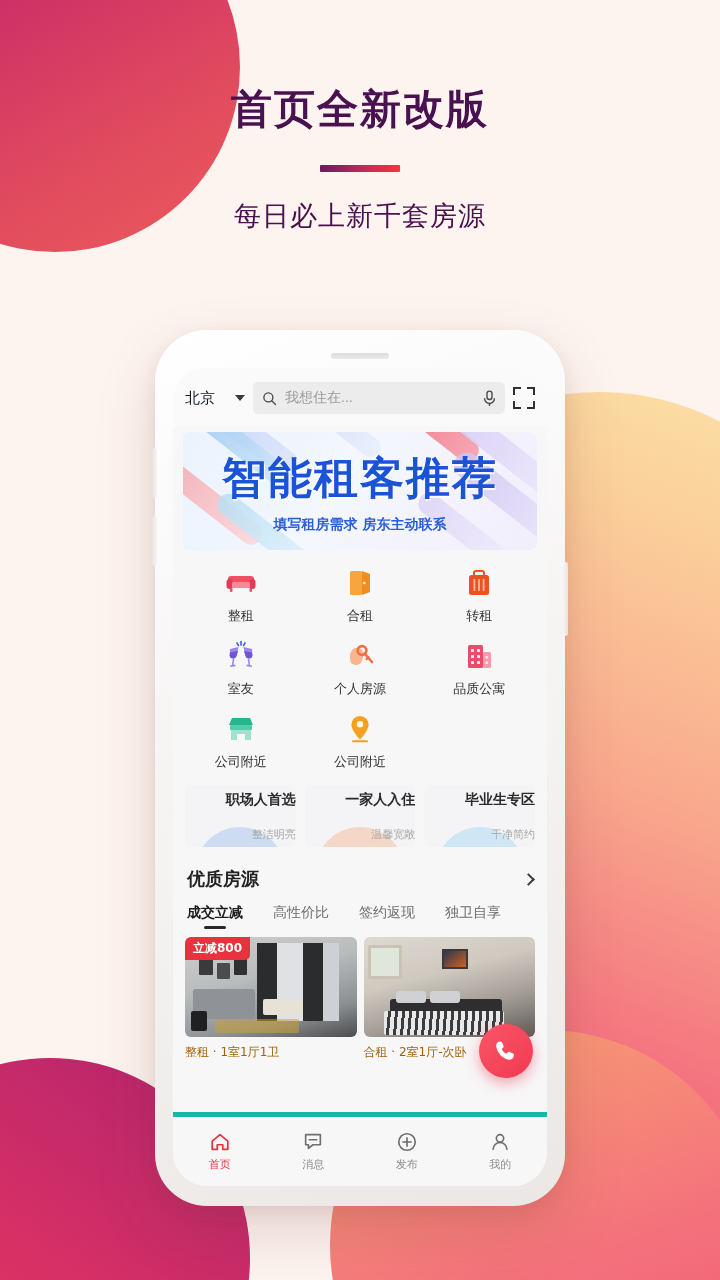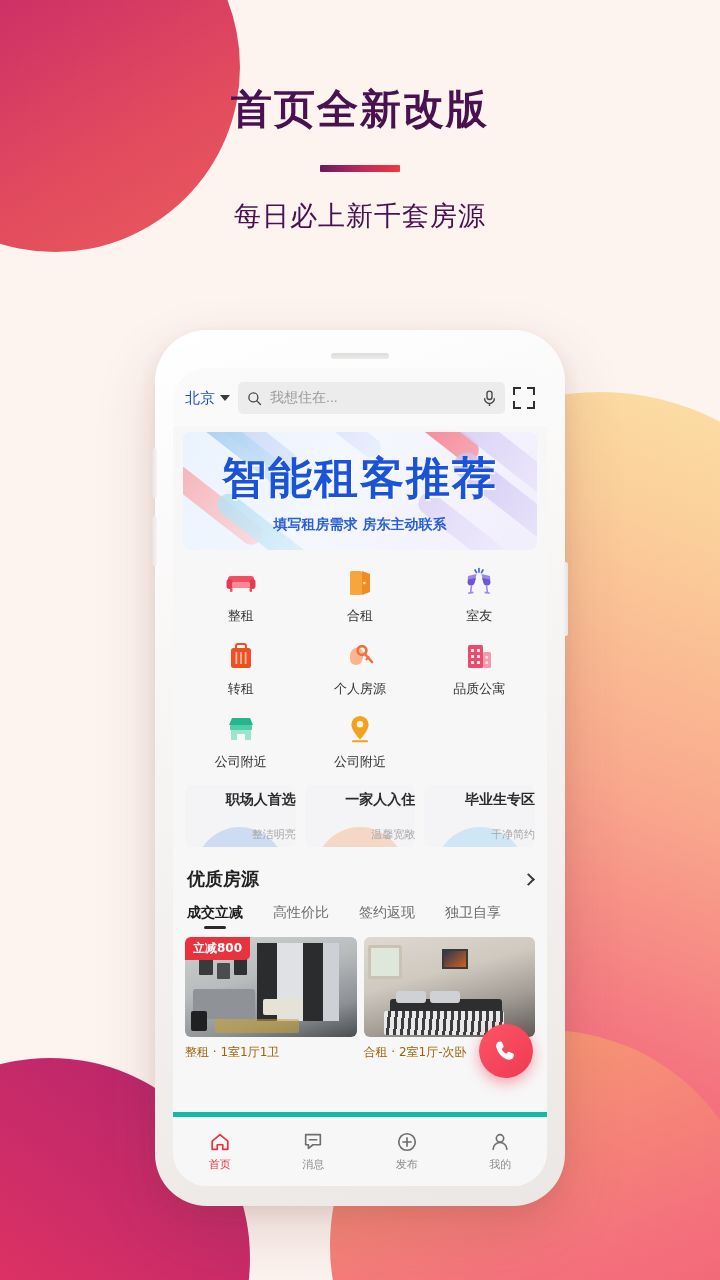--- a/index.html
+++ b/index.html
@@ -80,21 +80,21 @@
     width:100%; height:100%;
     border-radius:34px;
     background:#f7f7f8;
     overflow:hidden;
     position:relative;
     display:flex; flex-direction:column;
   }
 
   
   .searchbar { display:flex; align-items:center; gap:8px; padding:14px 12px 12px; background:#fafafa; }
-  .city { display:flex; align-items:center; gap:5px; font-size:15px; color:#1d4ed8; white-space:nowrap; }
+  .city { display:flex; align-items:center; gap:20px; font-size:15px; color:#0f172a; white-space:nowrap; }
   .caret { width:0;height:0;border-left:5px solid transparent;border-right:5px solid transparent;border-top:6px solid #3a3a3a; }
   .searchfield {
     flex:1; height:32px; border-radius:5px; background:#ececec;
     display:flex; align-items:center; padding:0 9px; gap:8px;
   }
   .ph { font-size:14px; color:#9b9b9b; flex:1; }
   .scanbox { width:22px; height:22px; position:relative; flex:none; }
   .scanbox span { position:absolute; width:8px; height:8px; border:2px solid #2f2f2f; }
   .scanbox .c1 { left:0;  top:0;  border-right:none; border-bottom:none; }
   .scanbox .c2 { right:0; top:0;  border-left:none;  border-bottom:none; }
@@ -265,47 +265,47 @@
             <path d="M19 5 L27 8 L27 26 L19 29 Z" fill="#ef8d22"></path>
             <circle cx="21.3" cy="17" r="1.3" fill="#fff2dd"></circle>
           </svg>
         </div>
         <div class="cat-label">合租</div>
       </div>
 
       <div class="cat">
         <div class="cat-ico">
           <svg width="34" height="34" viewBox="0 0 34 34">
+            <path d="M12 9 v-2 a2 2 0 0 1 2-2 h6 a2 2 0 0 1 2 2 v2" fill="none" stroke="#ee5024" stroke-width="2"></path>
+            <rect x="7" y="9" width="20" height="20" rx="2.5" fill="#ee5024"></rect>
+            <rect x="11.5" y="13" width="1.8" height="12" fill="#fbb79c"></rect>
+            <rect x="16.1" y="13" width="1.8" height="12" fill="#fbb79c"></rect>
+            <rect x="20.7" y="13" width="1.8" height="12" fill="#fbb79c"></rect>
+          </svg>
+        </div>
+        <div class="cat-label">转租</div>
+      </div>
+
+      <div class="cat">
+        <div class="cat-ico">
+          <svg width="34" height="34" viewBox="0 0 34 34">
             <path d="M6 10 L14.5 8 L12.5 17 a3.6 3.6 0 0 1 -6.9 0 Z" fill="#9b86ec"></path>
             <path d="M6.1 13.6 L14 12 L12.5 17 a3.6 3.6 0 0 1 -6.9 0 Z" fill="#6e55d6"></path>
             <line x1="9.5" y1="20" x2="8.5" y2="27" stroke="#9b86ec" stroke-width="1.6"></line>
             <line x1="6.2" y1="27.3" x2="11.4" y2="26.4" stroke="#9b86ec" stroke-width="1.6"></line>
             <path d="M28 10 L19.5 8 L21.5 17 a3.6 3.6 0 0 0 6.9 0 Z" fill="#9b86ec"></path>
             <path d="M27.9 13.6 L20 12 L21.5 17 a3.6 3.6 0 0 0 6.9 0 Z" fill="#6e55d6"></path>
             <line x1="24.5" y1="20" x2="25.5" y2="27" stroke="#9b86ec" stroke-width="1.6"></line>
             <line x1="22.6" y1="26.4" x2="27.8" y2="27.3" stroke="#9b86ec" stroke-width="1.6"></line>
             <line x1="17" y1="2.5" x2="17" y2="6" stroke="#4b63e6" stroke-width="1.7" stroke-linecap="round"></line>
             <line x1="13" y1="4" x2="14.5" y2="6.6" stroke="#4b63e6" stroke-width="1.7" stroke-linecap="round"></line>
             <line x1="21" y1="4" x2="19.5" y2="6.6" stroke="#4b63e6" stroke-width="1.7" stroke-linecap="round"></line>
           </svg>
         </div>
         <div class="cat-label">室友</div>
-      </div>
-
-      <div class="cat">
-        <div class="cat-ico">
-          <svg width="34" height="34" viewBox="0 0 34 34">
-            <path d="M12 9 v-2 a2 2 0 0 1 2-2 h6 a2 2 0 0 1 2 2 v2" fill="none" stroke="#ee5024" stroke-width="2"></path>
-            <rect x="7" y="9" width="20" height="20" rx="2.5" fill="#ee5024"></rect>
-            <rect x="11.5" y="13" width="1.8" height="12" fill="#fbb79c"></rect>
-            <rect x="16.1" y="13" width="1.8" height="12" fill="#fbb79c"></rect>
-            <rect x="20.7" y="13" width="1.8" height="12" fill="#fbb79c"></rect>
-          </svg>
-        </div>
-        <div class="cat-label">转租</div>
       </div>
 
       <div class="cat">
         <div class="cat-ico">
           <svg width="34" height="34" viewBox="0 0 34 34">
             <path d="M10 10 q6 -3 9 1 q3 5 -1 13 q-5 4 -10 0 q-3 -9 2 -14 Z" fill="#f9b492"></path>
             <circle cx="19" cy="11.5" r="4.4" fill="none" stroke="#f0713e" stroke-width="2.6"></circle>
             <line x1="21.5" y1="14.5" x2="29" y2="23" stroke="#f0713e" stroke-width="2.6" stroke-linecap="round"></line>
             <line x1="25.5" y1="18" x2="23.5" y2="20.2" stroke="#f0713e" stroke-width="2.2" stroke-linecap="round"></line>
           </svg>

